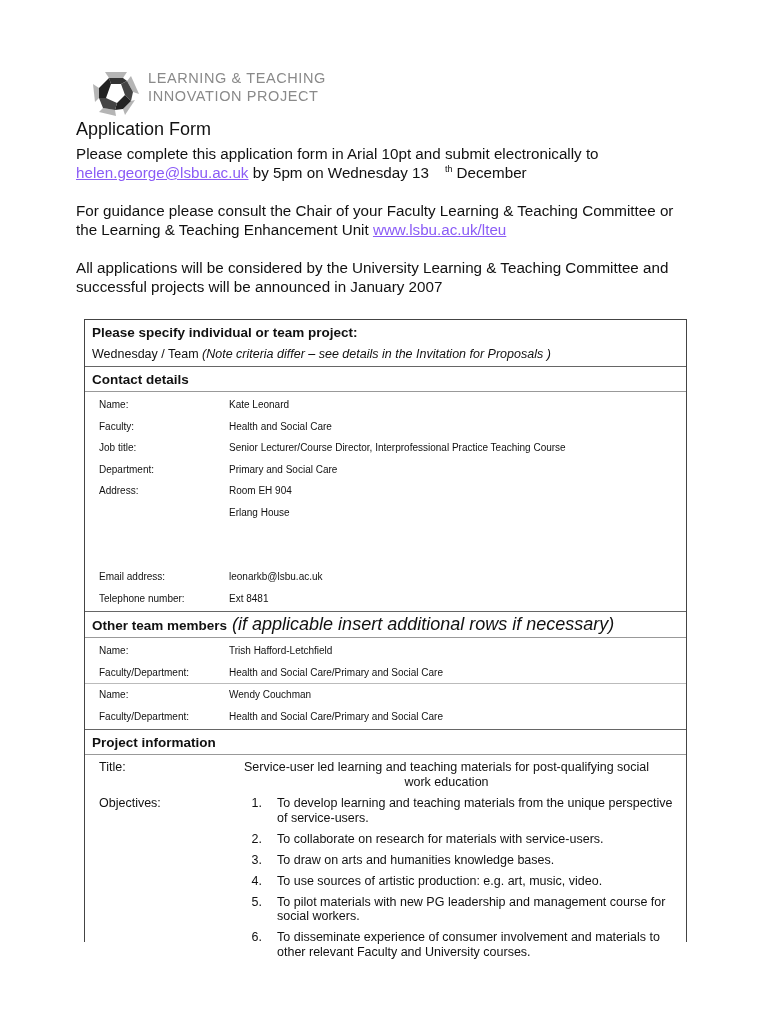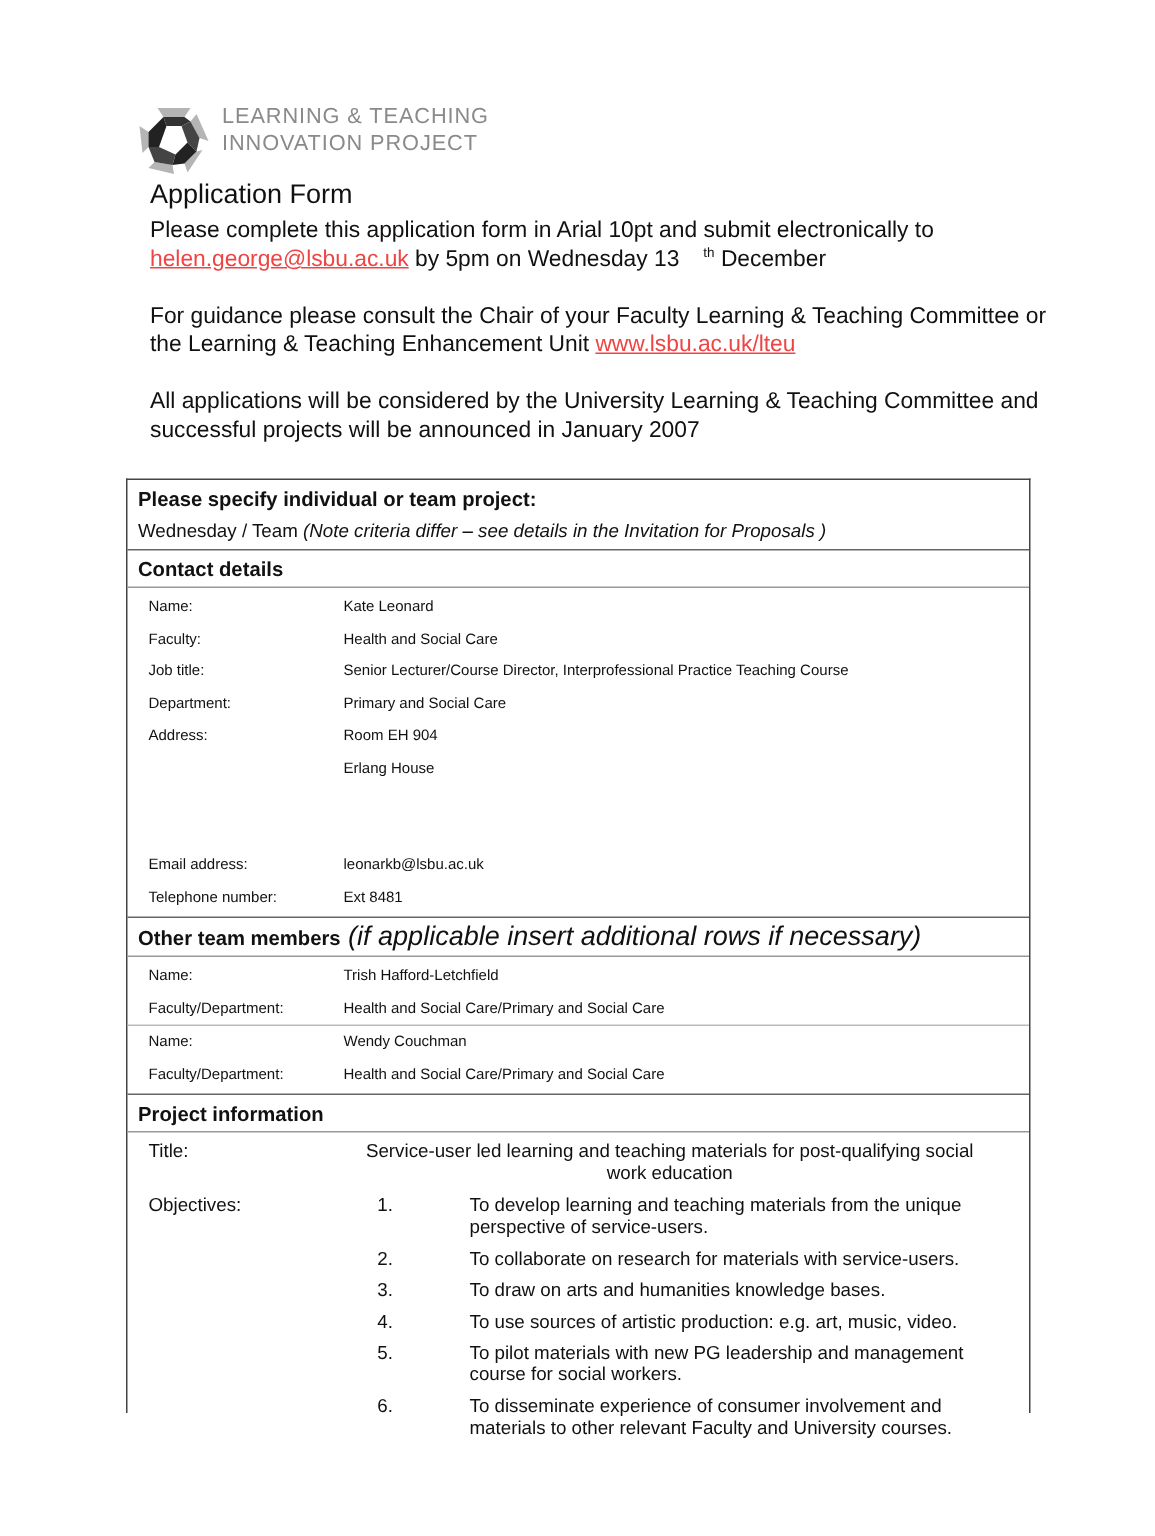--- a/index.html
+++ b/index.html
@@ -1,25 +1,25 @@
 <!DOCTYPE html>
 <html><head>
 <meta charset="utf-8">
 <style>
   html, body { margin: 0; padding: 0; background: #ffffff; }
   body { width: 770px; height: 1024px; position: relative; overflow: hidden;
          font-family: "Liberation Sans", sans-serif; color: #111; }
   .logo { position: absolute; left: 91px; top: 68px; width: 50px; height: 50px; }
   .logo-text { position: absolute; left: 148px; top: 69px; font-size: 14.5px; line-height: 18px;
                color: #8a8a8a; letter-spacing: 0.6px; }
-  .intro { position: absolute; left: 100px; top: 118px; width: 600px; }
+  .intro { position: absolute; left: 76px; top: 118px; width: 600px; }
   .title { font-size: 18px; margin: 0 0 4px 0; font-weight: normal; line-height: 22px; }
   .para { font-size: 15.2px; line-height: 19px; margin: 0; }
   .para + .para { margin-top: 19px; }
-  a.lnk { color: #ef4444; text-decoration: underline; }
+  a.lnk { color: #8b5cf6; text-decoration: underline; }
   sup { font-size: 9px; line-height: 0; padding-left: 16px; }
 
   .form { position: absolute; left: 84px; top: 319px; width: 601px; height: 622px;
           border-left: 1.5px solid #444; border-right: 1.5px solid #444; border-top: 1.5px solid #444; }
   .sec-head { font-size: 13.5px; font-weight: bold; padding: 4px 7px 3px 7px; line-height: 17px; }
   .sec-head .it { font-weight: normal; font-style: italic; font-size: 18px; }
   .sep { border-top: 1.5px solid #666; }
   .sep-light { border-top: 1px solid #999; }
   .sub { font-size: 12.5px; padding: 2px 7px 4px 7px; line-height: 16px; }
   .sub .it { font-style: italic; }
@@ -27,21 +27,21 @@
   .row .lbl { width: 130px; padding-left: 14px; flex: none; }
   .row .val { flex: 1; }
   .gap { height: 43px; }
 
   .prow { display: flex; font-size: 12.5px; line-height: 15px; padding: 5px 0 4px 0; }
   .prow .lbl { width: 138px; padding-left: 14px; flex: none; }
   .prow .val { flex: 1; padding-right: 30px; text-align: center; }
   ol.obj { margin: 0; padding: 0; list-style: none; }
   ol.obj li { display: flex; font-size: 12.5px; line-height: 14.5px; margin-bottom: 6.5px; }
   ol.obj li .num { width: 25px; text-align: right; padding-right: 15px; flex: none; }
-  ol.obj li .txt { flex: 1; padding-right: 8px; margin-left: 36px; }
+  ol.obj li .txt { flex: 1; padding-right: 8px; }
 </style>
 </head>
 <body>
 
 <svg class="logo" viewBox="0 0 50 50">
   <polygon points="14,4 36,4 32,10 18,10" fill="#b5b5b5"></polygon>
   <polygon points="40,8 48,26 42,24 36,13" fill="#b5b5b5"></polygon>
   <polygon points="44,32 34,47 32,41 40,33" fill="#b5b5b5"></polygon>
   <polygon points="25,48 8,44 12,40 24,42" fill="#b5b5b5"></polygon>
   <polygon points="4,34 2,16 8,20 8,30" fill="#b5b5b5"></polygon>

